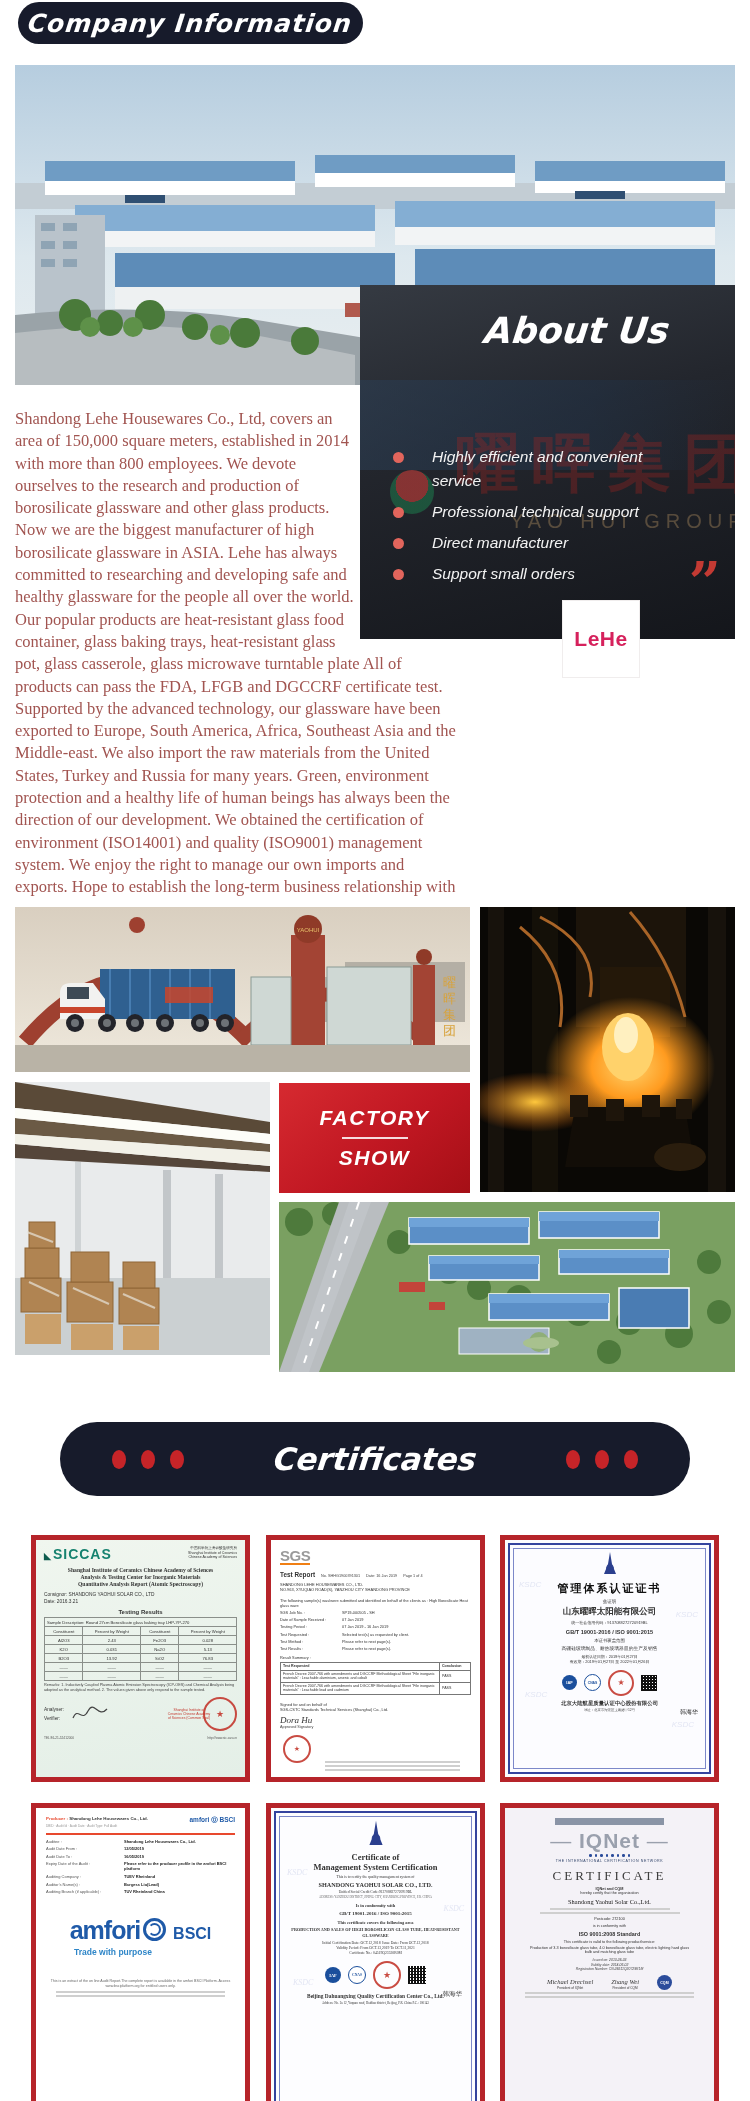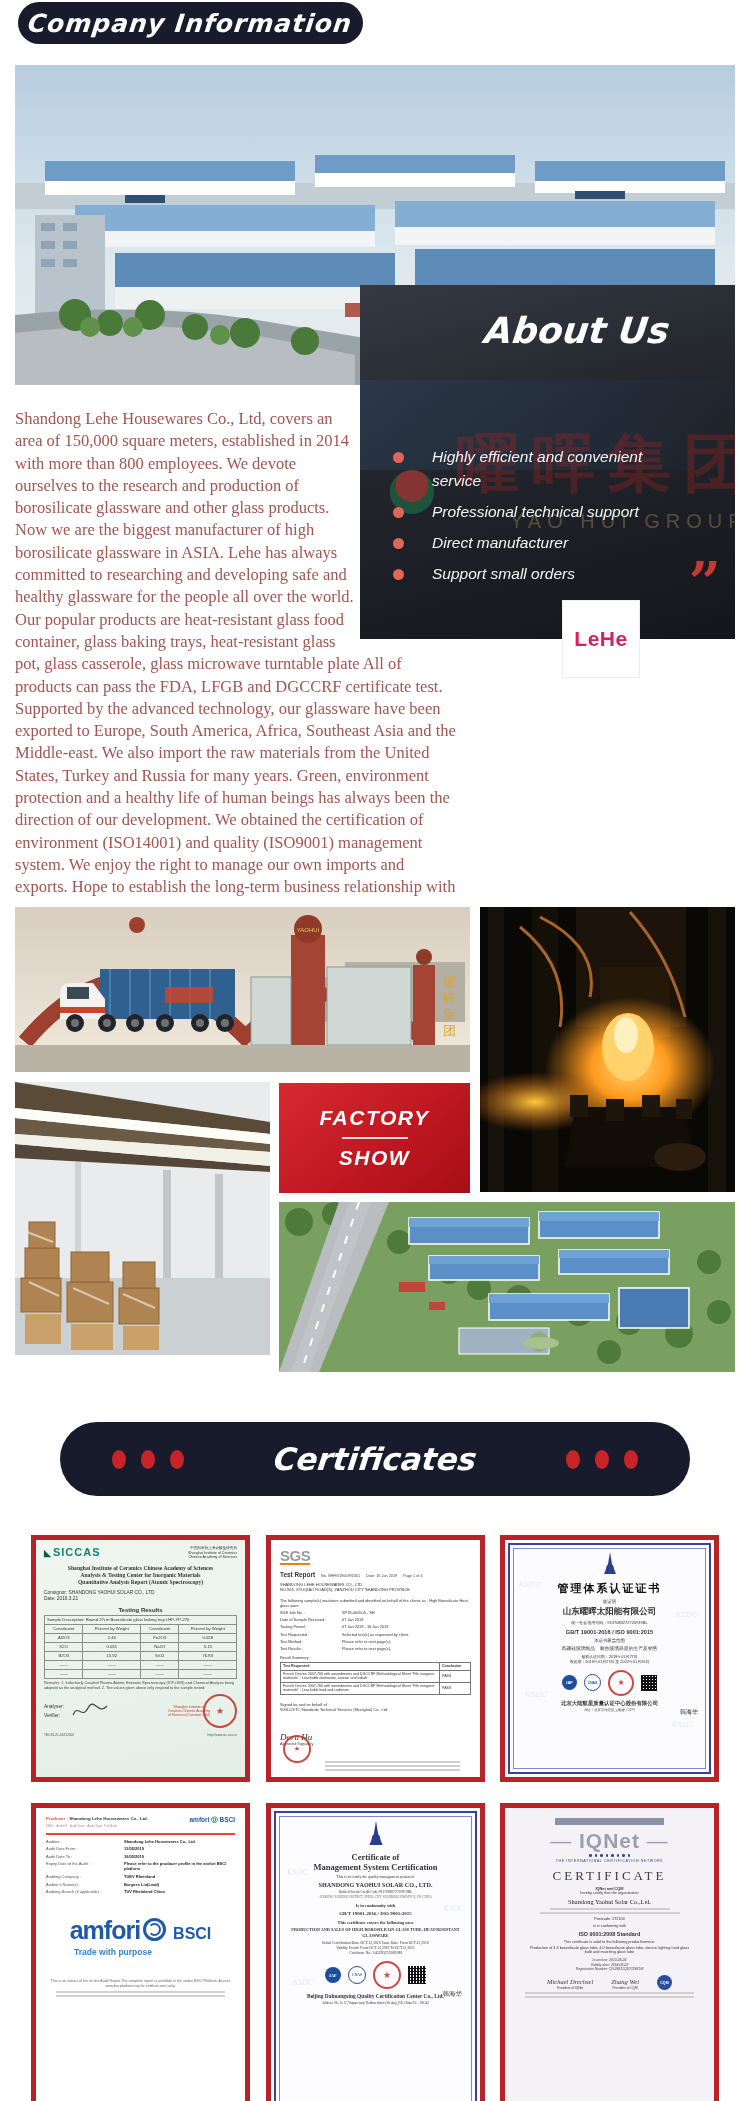--- a/index.html
+++ b/index.html
@@ -82,21 +82,21 @@
            justify-content:center;opacity:.9;}
   .iaf{background:#1B4F9C;color:#fff;border-radius:50%;display:flex;align-items:center;
        justify-content:center;font-weight:bold;}
   .cnas{border:1px solid #1B4F9C;color:#1B4F9C;border-radius:50%;display:flex;align-items:center;
         justify-content:center;font-weight:bold;background:#fff;}
   .wm{position:absolute;color:#E3E6F4;font-size:8px;font-style:italic;}
 
   
   .doc-siccas{background:linear-gradient(170deg,#f0f6ef,#e4efe7);padding:6px 8px;box-sizing:border-box;}
   .sic-head{display:flex;justify-content:space-between;align-items:flex-start;}
-  .sic-logo{font-size:11px;font-weight:bold;color:#16826F;letter-spacing:1px;}
+  .sic-logo{font-size:14px;font-weight:bold;color:#16826F;letter-spacing:1px;}
   .sic-logo::before{content:"◣";color:#0e5c4e;margin-right:1px;font-size:9px;}
   .sic-head-r{text-align:right;font-size:3.6px;color:#333;line-height:4.6px;}
   .sic-title{text-align:center;font-family:"Liberation Serif",serif;font-weight:bold;font-size:5.6px;
              line-height:7px;margin-top:5px;}
   .sic-meta{font-size:4.8px;margin-top:4px;line-height:6.5px;}
   .sic-section{text-align:center;font-weight:bold;font-size:6px;margin:4px 0 2px;}
   .sic-table{width:100%;border-collapse:collapse;font-size:4.2px;}
   .sic-table td,.sic-table th{border:1px solid #8a8f8a;padding:1.5px 2px;text-align:center;font-weight:normal;}
   .sic-remarks{font-size:3.8px;line-height:4.8px;margin-top:2px;color:#444;}
   .sic-sign{display:flex;align-items:center;margin-top:4px;}
@@ -112,21 +112,21 @@
   .sgs-titlerow{display:flex;align-items:baseline;gap:6px;margin-top:6px;}
   .sgs-title{font-weight:bold;font-size:6.4px;}
   .sgs-small{font-size:3.8px;color:#444;}
   .sgs-client{font-size:4px;margin-top:4px;line-height:5.4px;}
   .sgs-desc{font-size:3.9px;margin-top:5px;line-height:5px;}
   .sgs-field{display:flex;font-size:3.9px;margin-top:2.2px;}
   .sgs-field b{font-weight:normal;width:62px;flex:none;}
   .sgs-restable{width:100%;border-collapse:collapse;font-size:3.6px;margin-top:2px;}
   .sgs-restable td,.sgs-restable th{border:1px solid #777;padding:1.5px 2px;text-align:left;}
   .sgs-signed{font-size:3.9px;margin-top:7px;line-height:5px;}
-  .sgs-signature{font-family:"Liberation Serif",serif;font-style:italic;font-size:9px;margin-top:20px;}
+  .sgs-signature{font-family:"Liberation Serif",serif;font-style:italic;font-size:9px;margin-top:3px;}
   .sgs-seal{position:absolute;left:12px;bottom:14px;width:24px;height:24px;font-size:7px;}
 
   
   .doc-mgmtcn{background:#fcfcff;padding:10px;box-sizing:border-box;text-align:center;}
   .blue-frame{position:absolute;inset:3px;border:2px solid #34439E;pointer-events:none;}
   .blue-frame::after{content:"";position:absolute;inset:3px;border:1px solid #7c88c9;}
   .tower{margin:2px auto 0;display:block;}
   .mg-title{font-size:11px;font-weight:bold;letter-spacing:2px;color:#111;margin-top:3px;}
   .mg-certify{font-size:4.5px;margin-top:3px;color:#333;}
   .mg-company{font-size:8.5px;font-weight:bold;margin-top:2px;}

